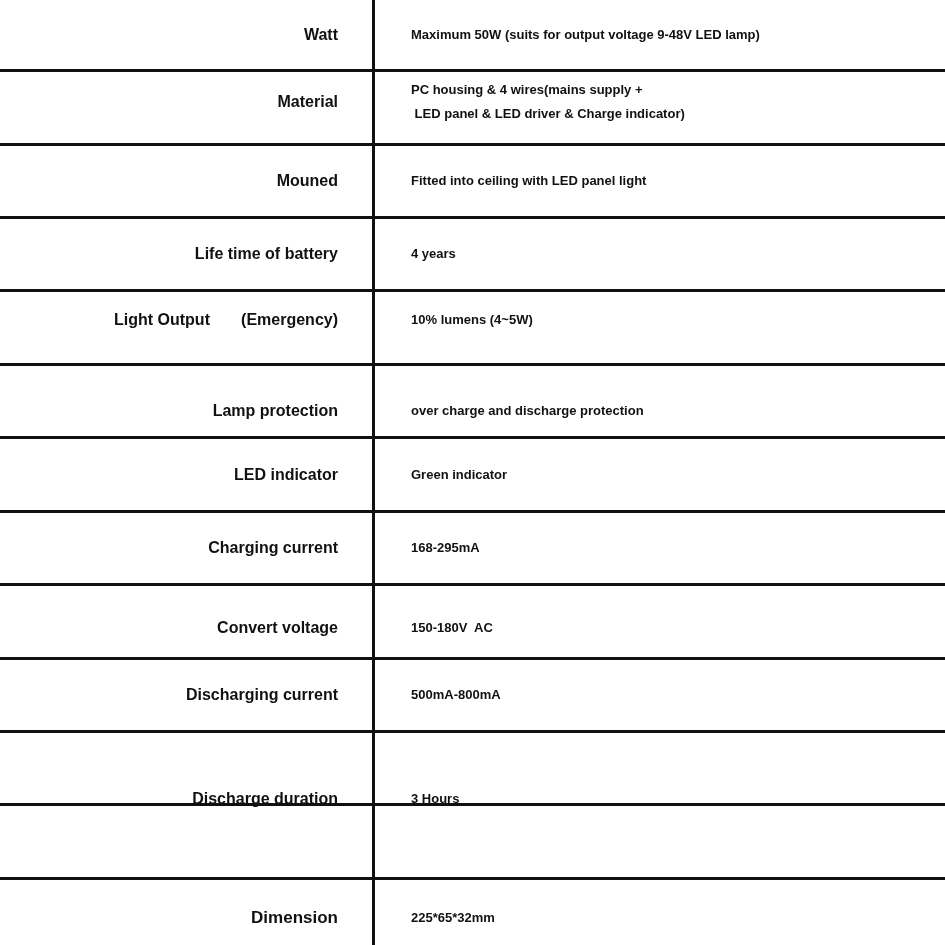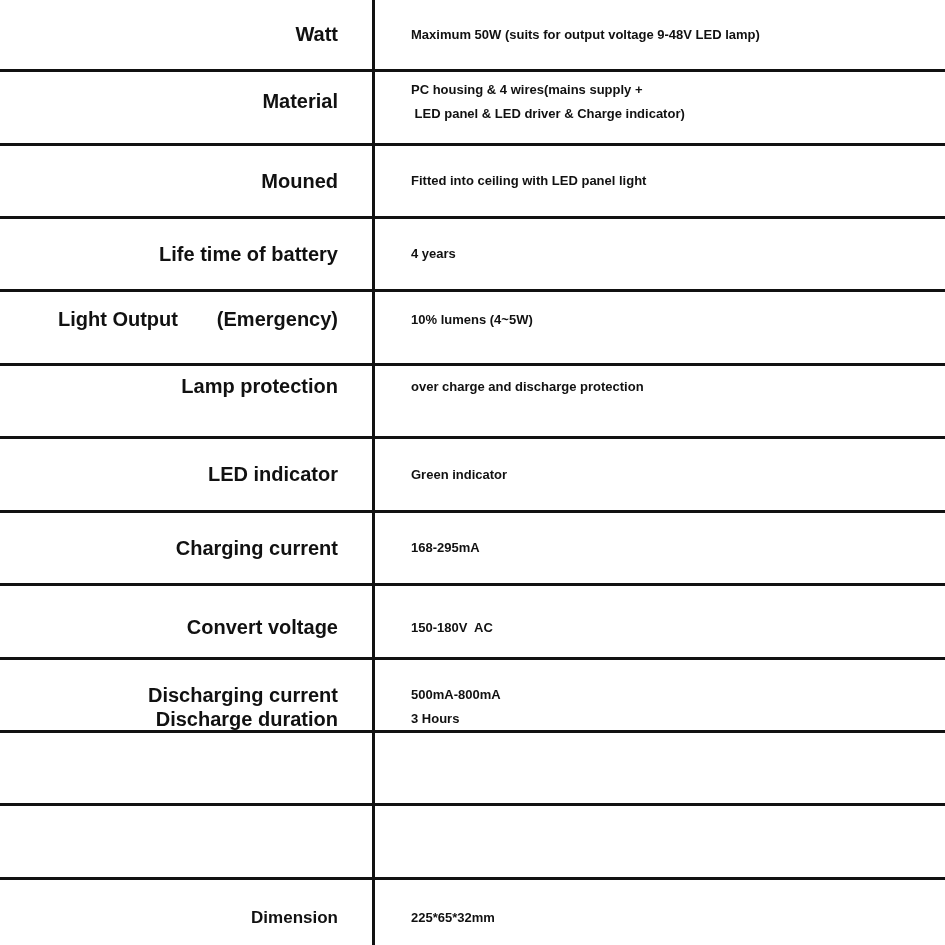--- a/index.html
+++ b/index.html
@@ -2,21 +2,21 @@
 <html><head>
 <meta charset="utf-8">
 <style>
   html, body { margin: 0; padding: 0; background: #ffffff; }
   body { width: 945px; height: 945px; position: relative; overflow: hidden;
          font-family: "Liberation Sans", sans-serif; color: #111; }
   .table { position: absolute; left: 0; top: 0; width: 945px; height: 945px; }
   .vline { position: absolute; left: 372px; top: 0; width: 3px; height: 945px; background: #111; }
   .row { position: absolute; left: 0; width: 945px; }
   .hline { position: absolute; left: 0; width: 945px; height: 3px; background: #111; }
-  .label { position: absolute; right: 607px; font-weight: bold; font-size: 20px;
+  .label { position: absolute; right: 607px; font-weight: bold; font-size: 16px;
            text-align: right; white-space: pre; }
   .value { position: absolute; left: 411px; font-weight: bold; font-size: 13px;
            line-height: 24px; white-space: pre; }
   .cell { position: absolute; top: 0; bottom: 0; display: flex; align-items: center; }
 </style>
 </head>
 <body>
 
 <div class="table">
   <div class="vline"></div>
@@ -48,41 +48,41 @@
     <div class="cell value">Fitted into ceiling with LED panel light</div>
   </div>
   <div class="row" style="top:219px;height:70px">
     <div class="cell label">Life time of battery</div>
     <div class="cell value">4 years</div>
   </div>
   <div class="row" style="top:284px;height:71px">
     <div class="cell label">Light Output       (Emergency)</div>
     <div class="cell value">10% lumens (4~5W)</div>
   </div>
-  <div class="row" style="top:361px;height:51px">
+  <div class="row" style="top:385px;height:51px">
     <div class="cell label">Lamp protection</div>
     <div class="cell value">over charge and discharge protection</div>
   </div>
   <div class="row" style="top:439px;height:71px">
     <div class="cell label">LED indicator</div>
     <div class="cell value">Green indicator</div>
   </div>
   <div class="row" style="top:513px;height:70px">
     <div class="cell label">Charging current</div>
     <div class="cell value">168-295mA</div>
   </div>
   <div class="row" style="top:586px;height:83px">
     <div class="cell label">Convert voltage</div>
     <div class="cell value">150-180V  AC</div>
   </div>
   <div class="row" style="top:660px;height:70px">
     <div class="cell label">Discharging current</div>
     <div class="cell value">500mA-800mA</div>
   </div>
-  <div class="row" style="top:690px;height:58px">
+  <div class="row" style="top:770px;height:58px">
     <div class="cell label">Discharge duration</div>
     <div class="cell value">3 Hours</div>
   </div>
   <div class="row" style="top:880px;height:75px">
     <div class="cell label" style="font-size:17px">Dimension</div>
     <div class="cell value">225*65*32mm</div>
   </div>
 </div>
 
 </body></html>

